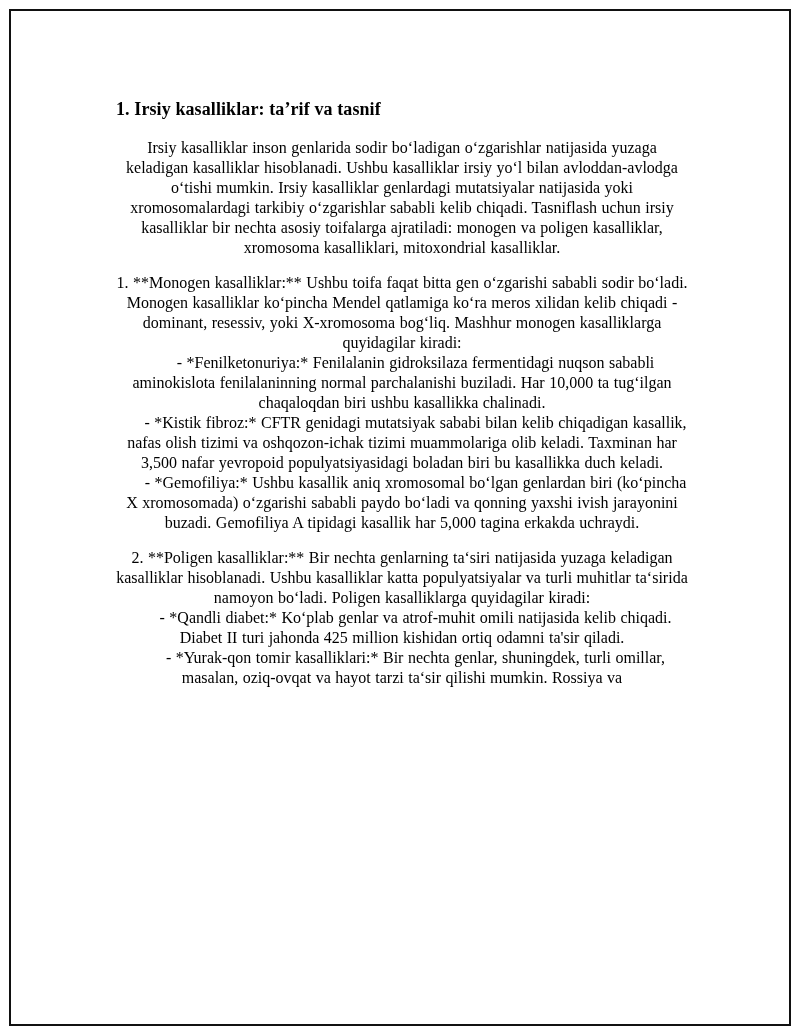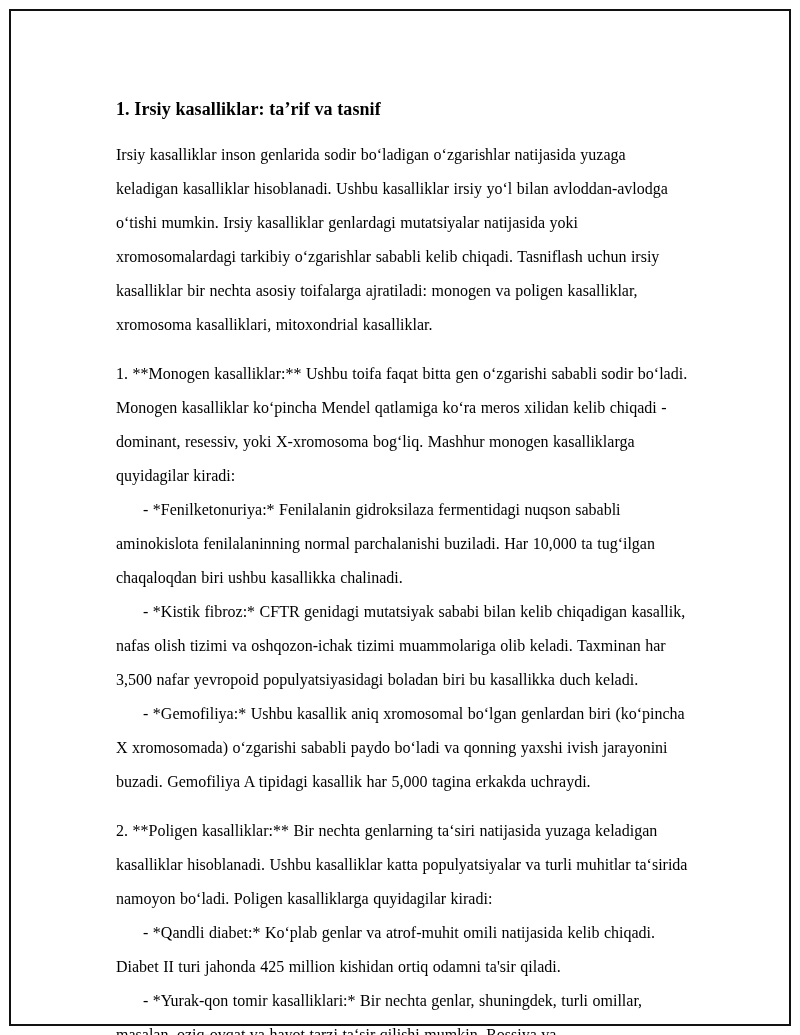--- a/index.html
+++ b/index.html
@@ -33,24 +33,24 @@
   }
   .doc-title {
     font-size: 18px;
     font-weight: bold;
     line-height: 26px;
     margin: 0 0 16px 0;
     letter-spacing: 0.1px;
   }
   .doc-para {
     font-size: 16px;
-    line-height: 34px;
+    line-height: 20px;
     margin: 11px 0 15px 0;
     white-space: pre-wrap;
-    text-align: left;
+    text-align: center;
     word-spacing: 0.5px;
   }
 </style>
 </head>
 <body>
 
 <div class="page-frame"></div>
 
 <div class="doc">
   <h1 class="doc-title">1. Irsiy kasalliklar: ta’rif va tasnif</h1>

